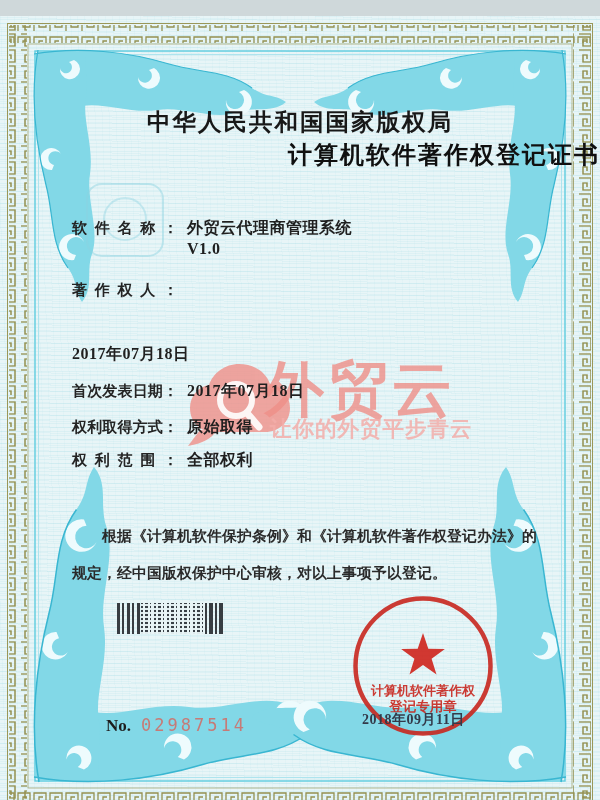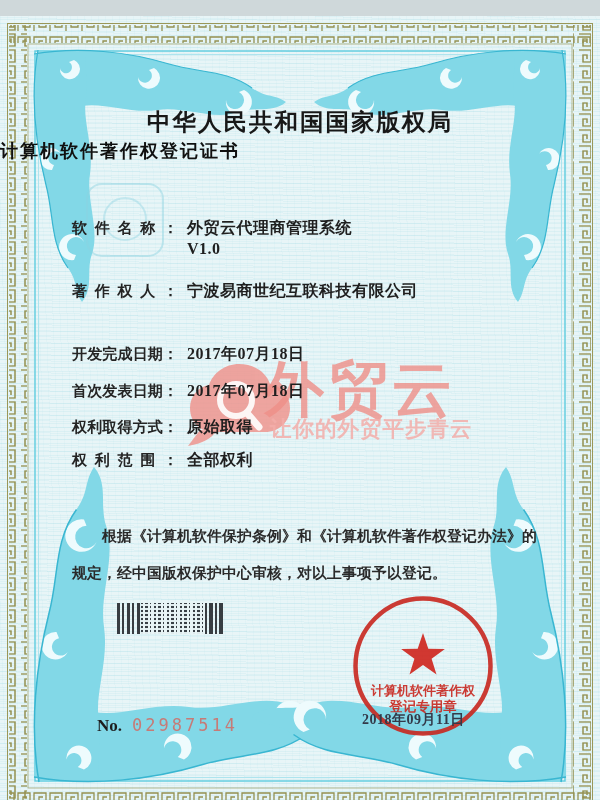--- a/index.html
+++ b/index.html
@@ -11,21 +11,21 @@
       repeating-linear-gradient(2deg, rgba(124,205,219,.10) 0 1px, rgba(255,255,255,0) 1px 6px),
       repeating-linear-gradient(88deg, rgba(124,205,219,.06) 0 1px, rgba(255,255,255,0) 1px 7px);
     font-family:"Liberation Serif","DejaVu Serif",serif;
     color:#2b2b2b;
   }
   .abs{position:absolute;}
   .border-art{position:absolute;left:0;top:0;z-index:0;}
 
   .authority{top:90px;left:0;width:100%;text-align:center;font-size:23.5px;font-weight:bold;
     letter-spacing:2px;color:#181818;z-index:2;}
-  .cert-title{top:123px;left:0;width:100%;text-align:left;font-size:18px;font-weight:bold;
+  .cert-title{top:123px;left:0;width:100%;text-align:right;font-size:24px;font-weight:bold;
     letter-spacing:2px;color:#101010;z-index:2;}
   .cert-no{top:169px;left:375px;font-size:11.5px;color:#2c2c2c;z-index:2;letter-spacing:.5px;}
   .cert-no .lab{margin-right:8px;}
 
   .field-row{left:72px;width:470px;display:flex;align-items:center;z-index:2;}
   .flabel{display:inline-block;width:106px;font-size:15px;font-weight:bold;color:#242424;
     text-align:justify;text-align-last:justify;margin-right:9px;flex:none;}
   .fvalue{font-size:16px;font-weight:bold;color:#1f1f1f;letter-spacing:.5px;white-space:nowrap;}
   .v2line{left:187px;z-index:2;}
 
@@ -51,21 +51,21 @@
     background:
       repeating-linear-gradient(0deg, rgba(232,244,246,.95) 0 2px, rgba(0,0,0,0) 2px 4px),
       repeating-linear-gradient(90deg,#394046 0 2px,#e8f4f6 2px 4px,#394046 4px 7px,#e8f4f6 7px 9px,#394046 9px 10px,#e8f4f6 10px 13px);}
   .bc-r{width:18px;height:100%;
     background:repeating-linear-gradient(90deg,#383d42 0 2px,rgba(0,0,0,0) 2px 4px,#383d42 4px 8px,rgba(0,0,0,0) 8px 10px);}
 
   .seal{left:349px;top:576px;z-index:3;}
   .seal-date{left:362px;top:695px;font-size:14px;font-weight:bold;color:#333a4a;
     letter-spacing:.5px;z-index:4;}
 
-  .serial{left:97px;top:699px;z-index:2;display:flex;align-items:baseline;}
+  .serial{left:106px;top:699px;z-index:2;display:flex;align-items:baseline;}
   .serial .no-lab{font-size:17px;font-weight:bold;color:#1d1d1d;}
   .serial .no-val{font-size:17px;color:#c67b77;letter-spacing:3px;margin-left:10px;
     font-family:"DejaVu Sans Mono","Liberation Mono",monospace;}
 </style>
 </head>
 <body>
 
 <div class="page">
 
   <svg class="border-art" width="600" height="800" viewBox="0 0 600 800" aria-hidden="true">
@@ -121,25 +121,23 @@
   <div class="abs watermark-tagline">让你的外贸平步青云</div>
 
   <div class="abs field-row" style="top:202px">
     <span class="flabel">软件名称：</span>
     <span class="fvalue">外贸云代理商管理系统</span>
   </div>
   <div class="abs fvalue v2line" style="top:224px">V1.0</div>
 
   <div class="abs field-row" style="top:265px">
     <span class="flabel">著作权人：</span>
-    <span class="fvalue">宁波易商世纪互联科技有限公司</span>
   </div>
 
   <div class="abs field-row" style="top:328px">
-    <span class="flabel">开发完成日期：</span>
     <span class="fvalue">2017年07月18日</span>
   </div>
 
   <div class="abs field-row" style="top:365px">
     <span class="flabel">首次发表日期：</span>
     <span class="fvalue">2017年07月18日</span>
   </div>
 
   <div class="abs field-row" style="top:401px">
     <span class="flabel">权利取得方式：</span>

